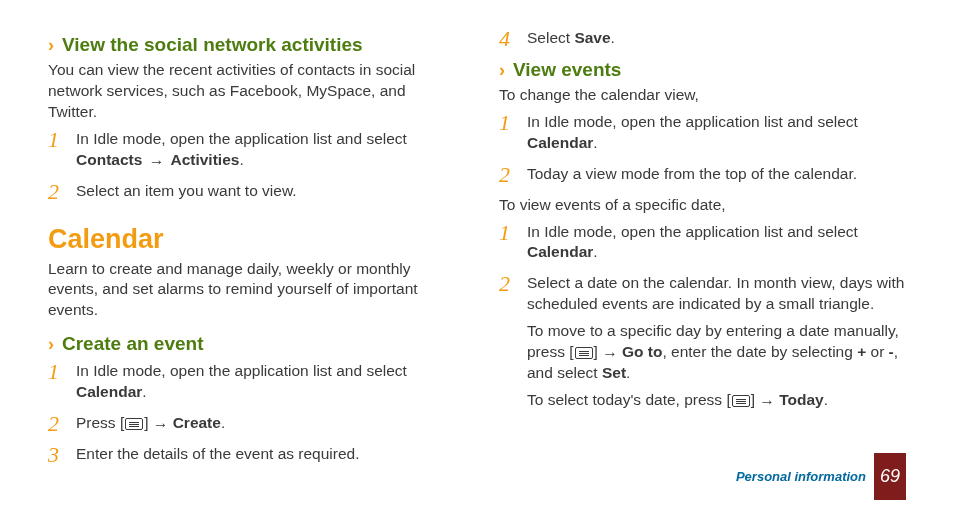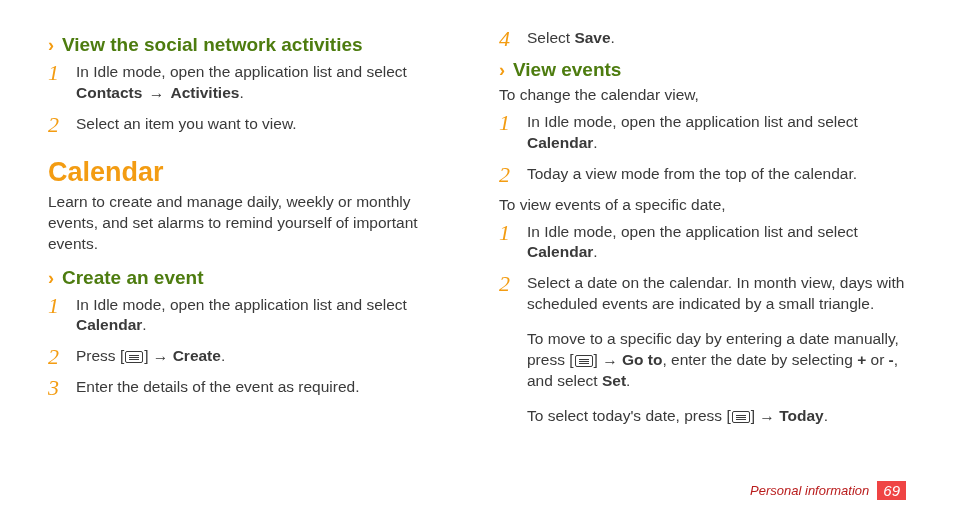--- a/index.html
+++ b/index.html
@@ -68,21 +68,21 @@
     left: 0;
     top: -4px;
     font-style: italic;
     font-family: Georgia, "Times New Roman", serif;
     font-size: 22px;
     color: #f39c12;
     font-weight: 500;
   }
   .steps li .substep {
     display: block;
-    margin-top: 14px;
+    margin-top: 6px;
   }
   .bold { font-weight: 700; }
   .arrow { padding: 0 2px; }
   .menu-icon {
     display: inline-block;
     vertical-align: -2px;
     width: 18px;
     height: 12px;
     border: 1px solid #3a3a3a;
     border-radius: 2px;
@@ -108,41 +108,43 @@
     position: absolute;
     right: 48px;
     bottom: 18px;
     display: flex;
     align-items: center;
     gap: 8px;
     font-size: 13px;
   }
   .footer .section-name {
     font-style: italic;
-    color: #b91c1c;
+    color: #0369a1;
+    font-weight: bold;
   }
   .footer .pagebox {
-    background: #ef4444;
+    background: #7f1d1d;
     color: #fff;
-    padding: 1px 6px;
+    padding: 13px 6px;
     font-style: italic;
-    font-size: 15px;
+    font-size: 18px;
   }
 </style>
 </head>
 <body>
 
 <div class="columns">
 
   <div class="col">
 
     <div class="subhead">
       <span class="chev">›</span>
       <span class="title">View the social network activities</span>
     </div>
+    <p class="para">You can view the recent activities of contacts in social network services, such as Facebook, MySpace, and Twitter.</p>
 
     <ol class="steps">
       <li>
         <span class="num">1</span>
         <span>
           <span>In Idle mode, open the application list and select </span><span class="bold">Contacts</span><span class="arrow"> → </span><span class="bold">Activities</span><span>.</span>
         </span>
       </li>
       <li>
         <span class="num">2</span>

